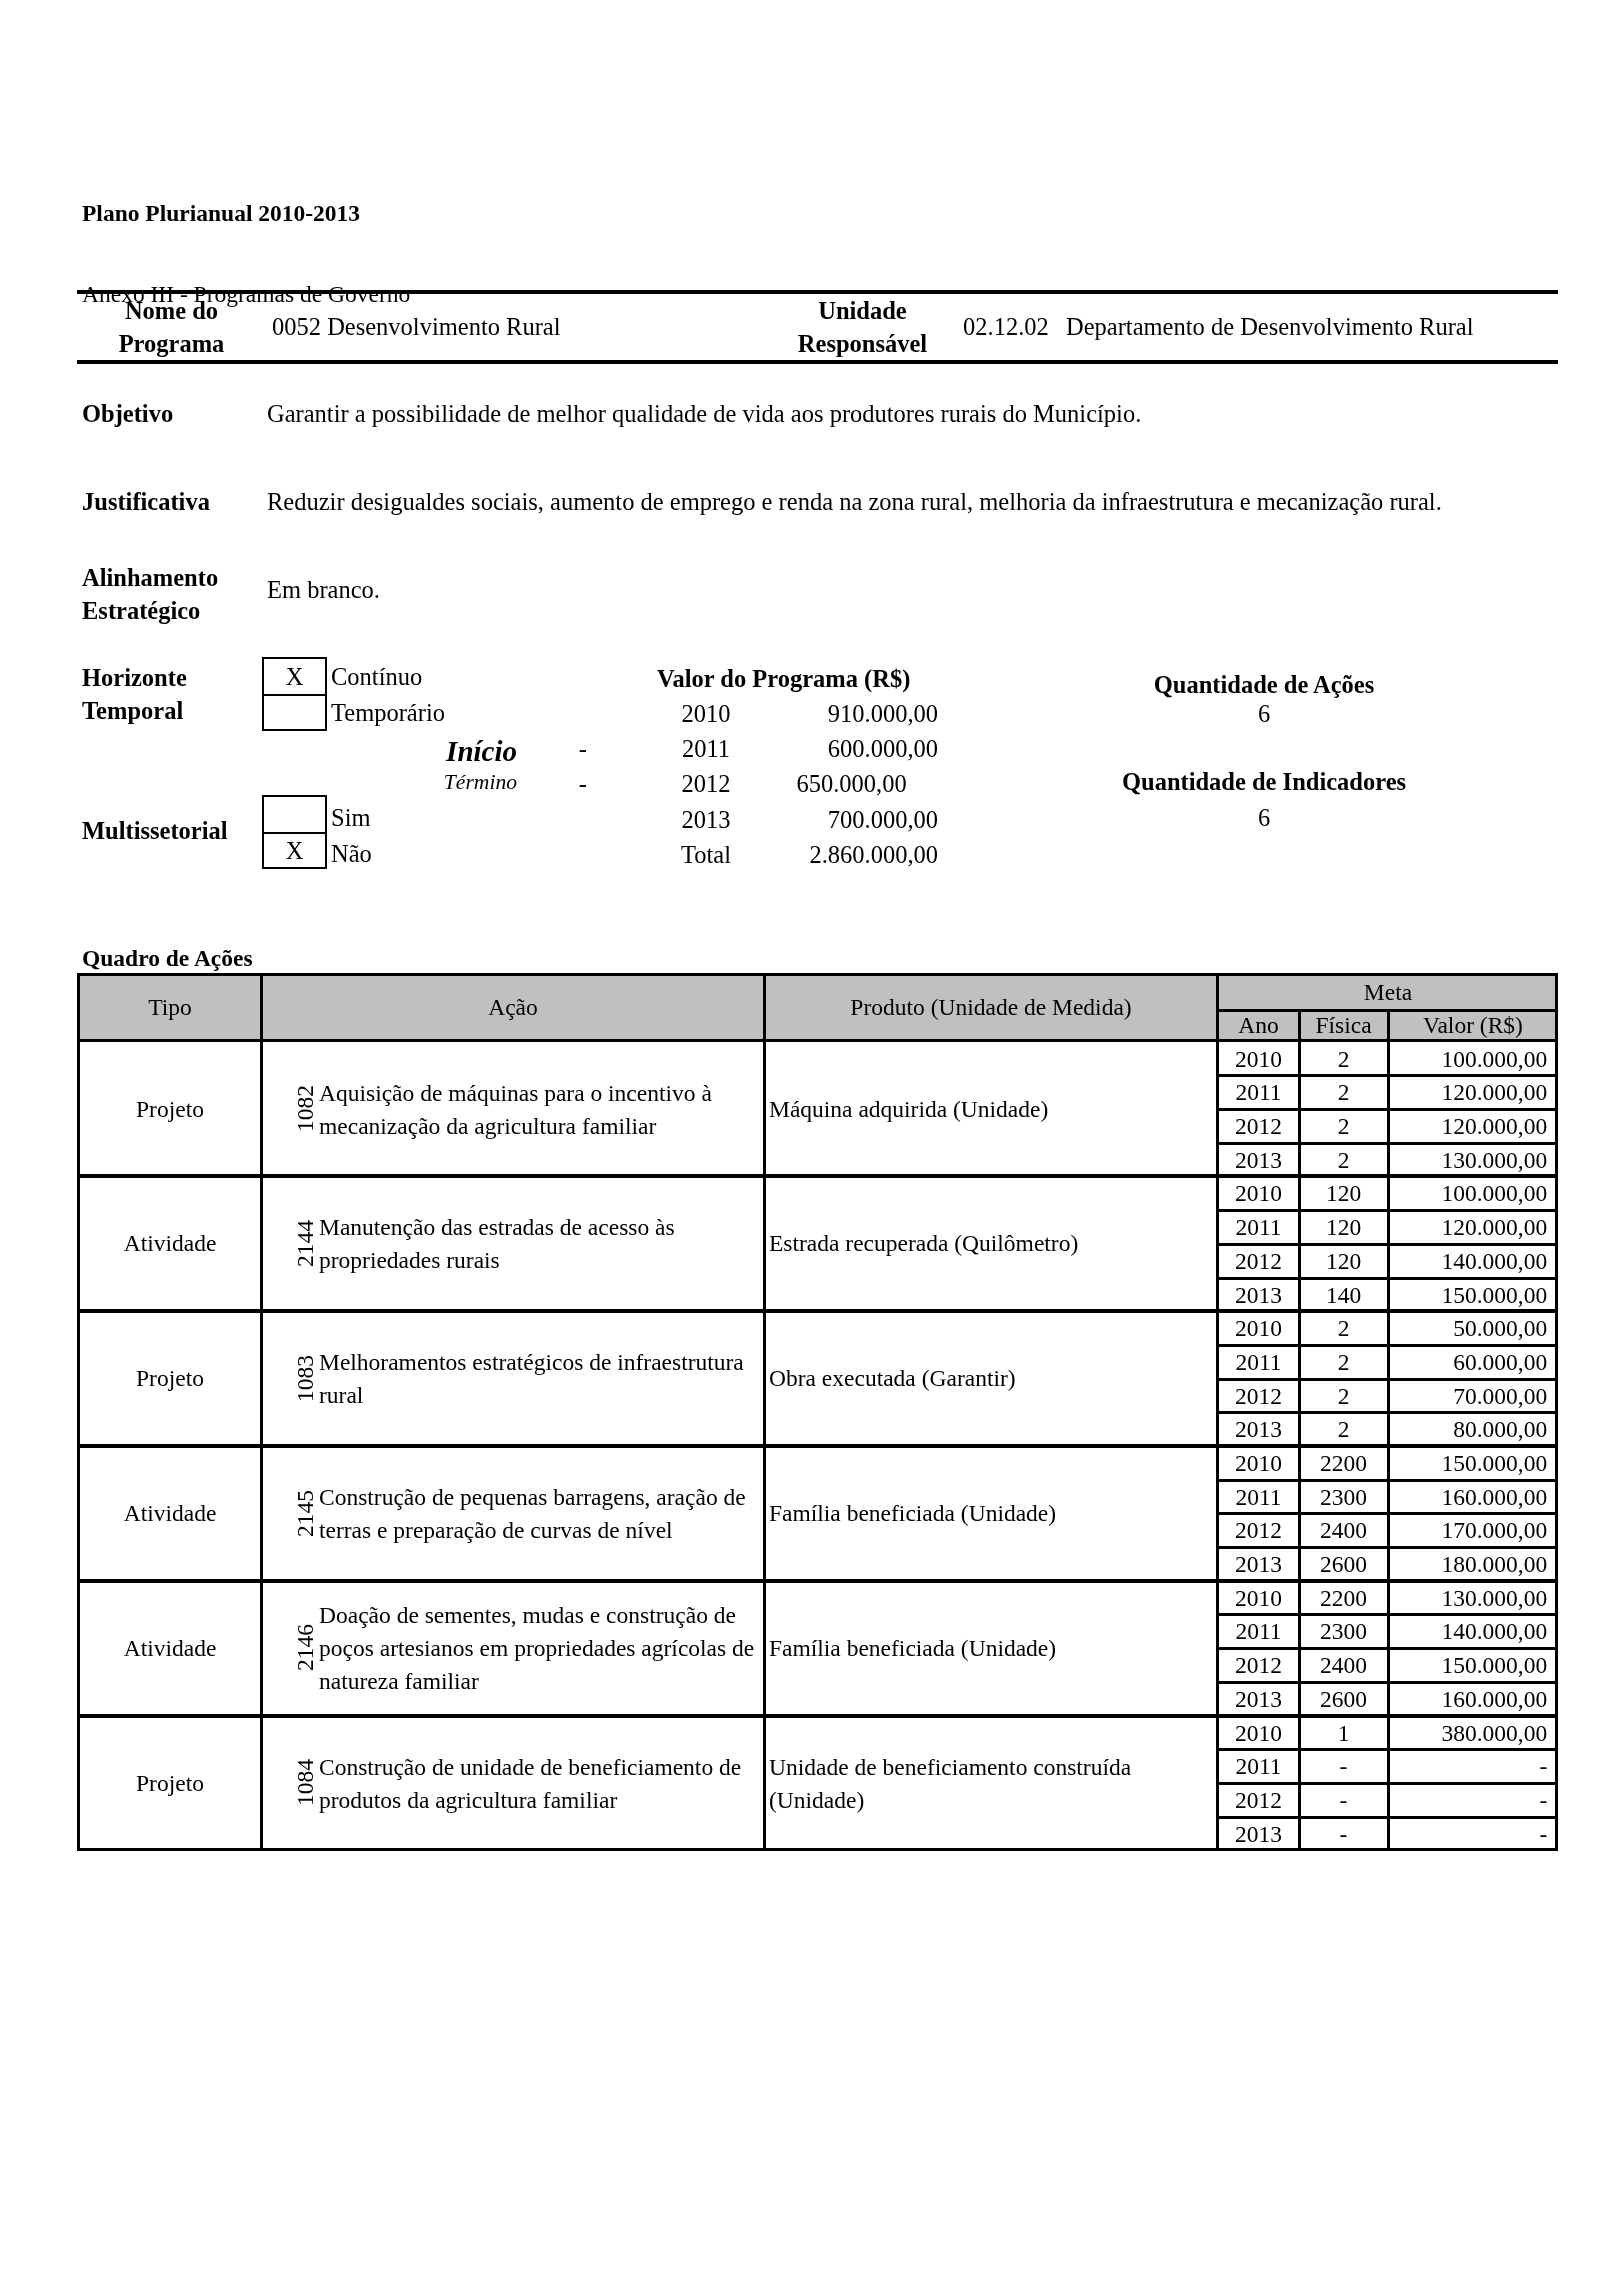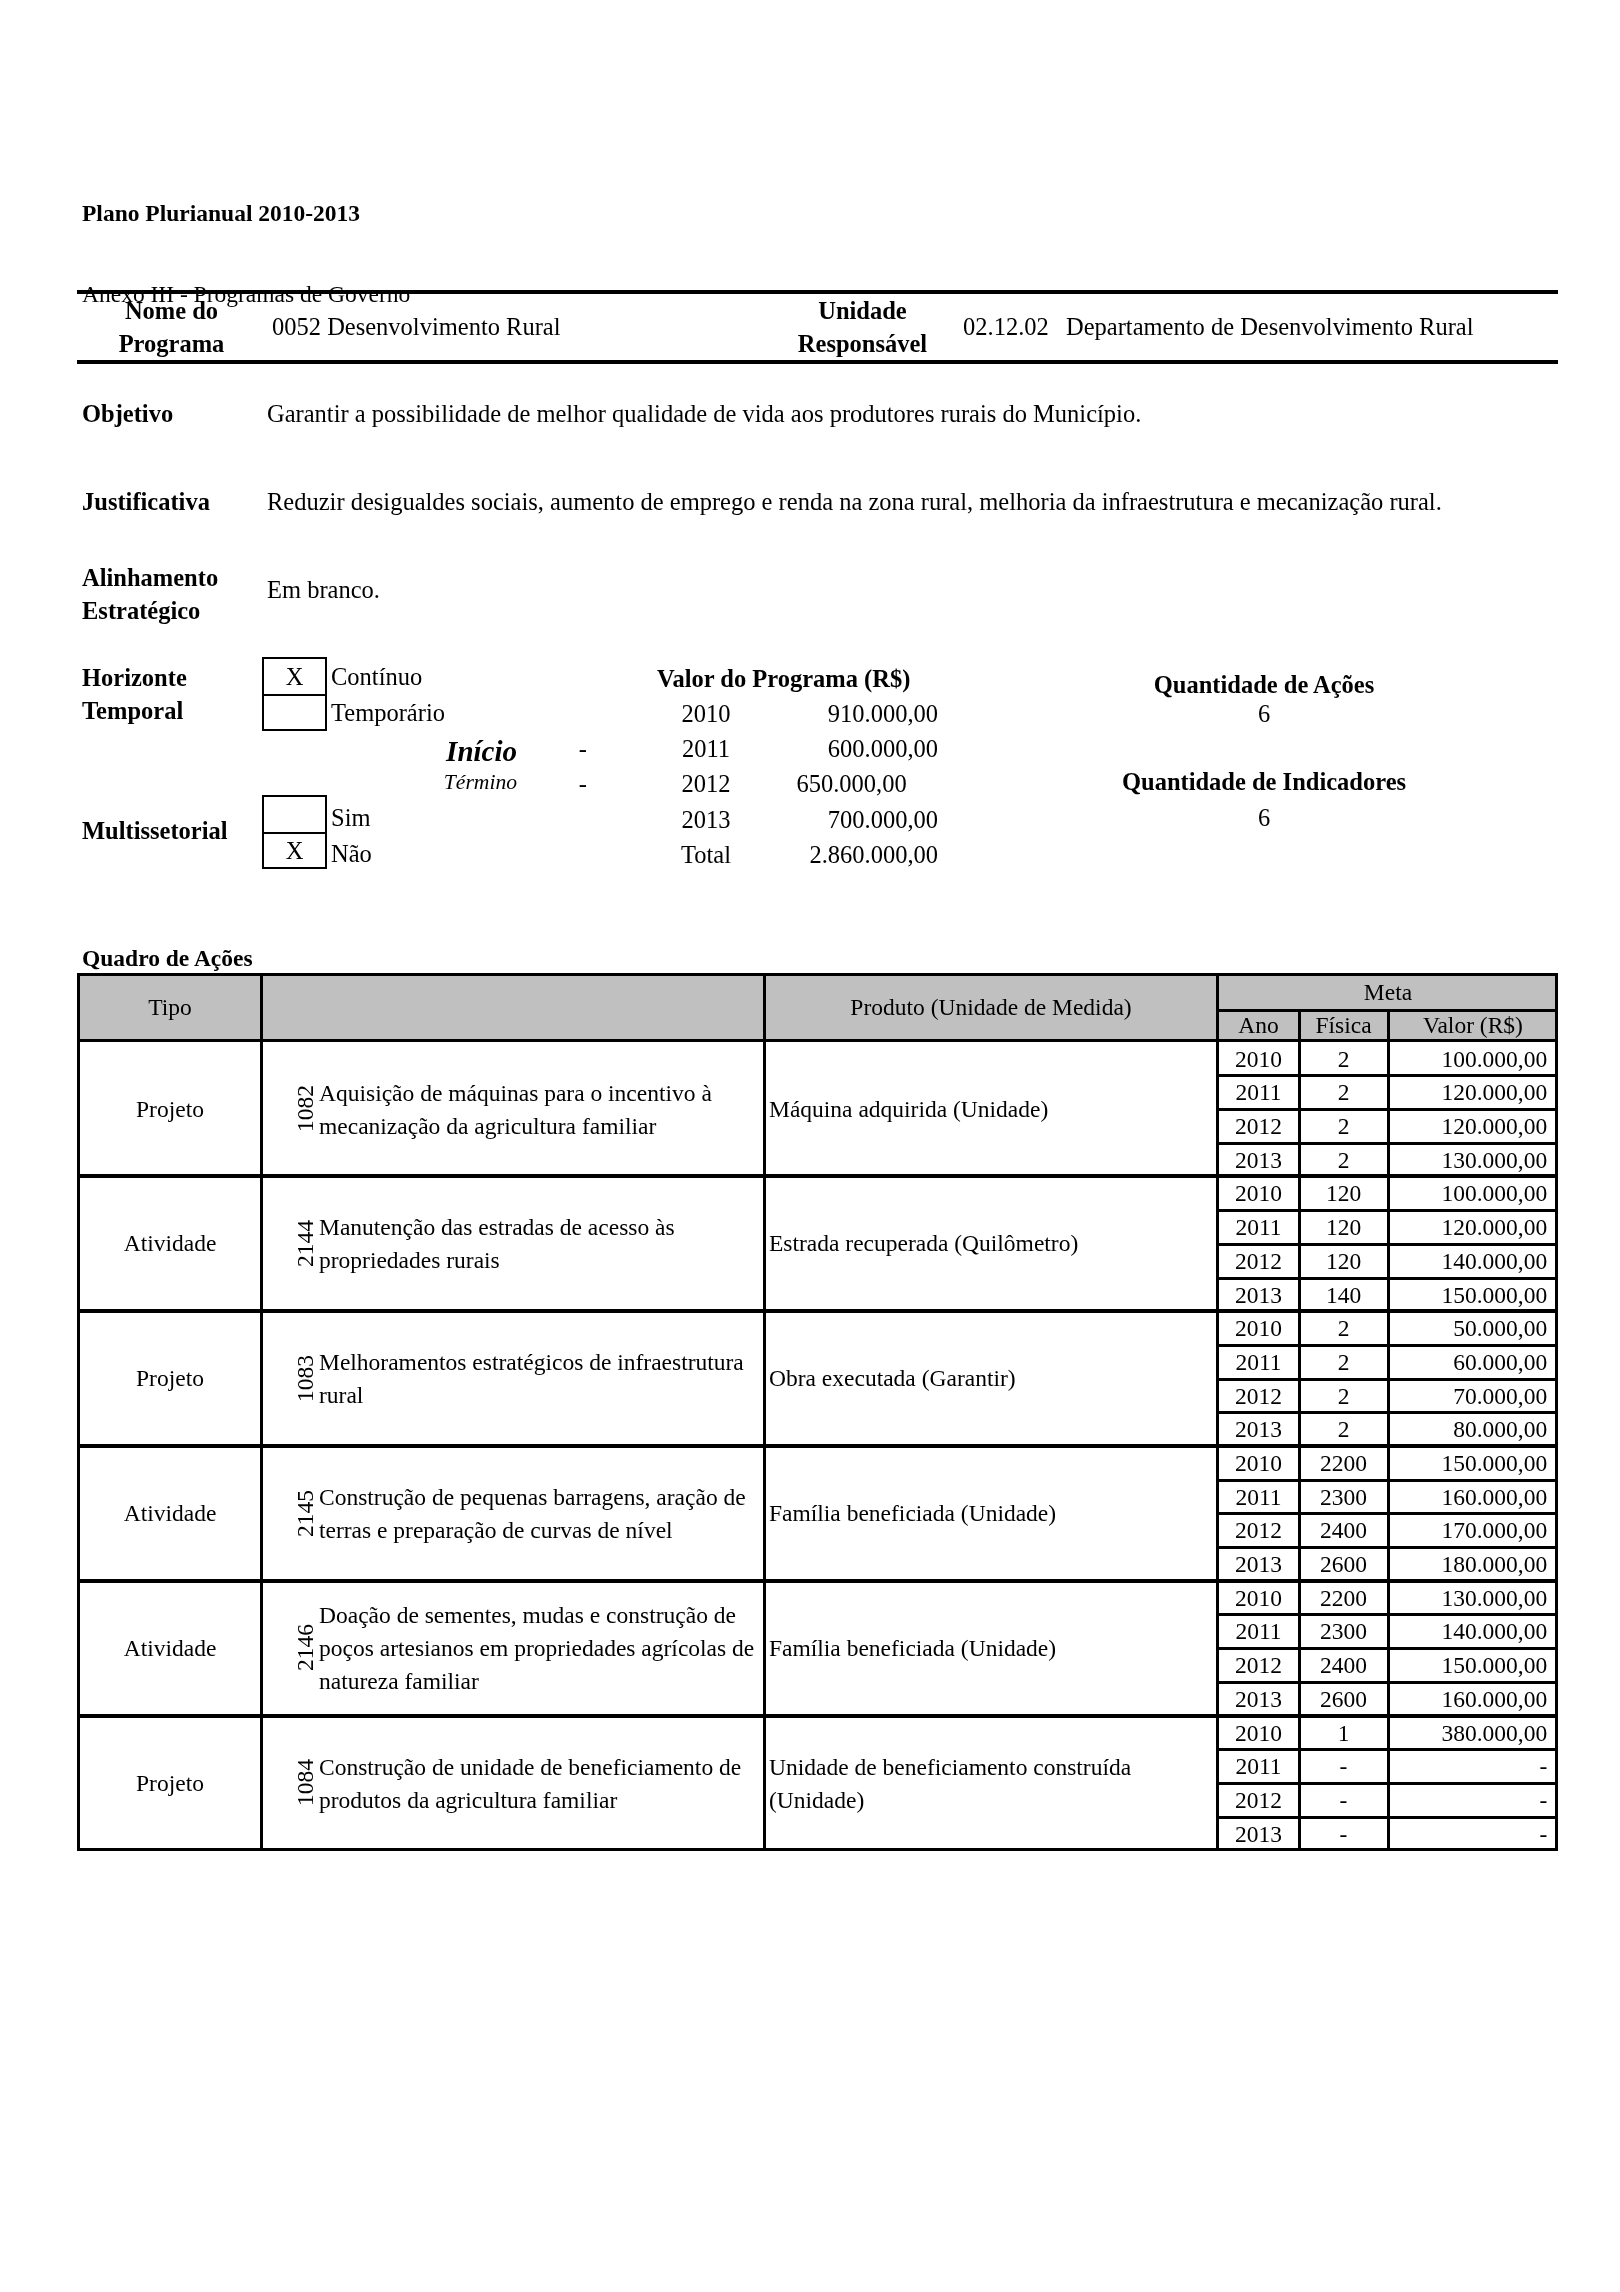--- a/index.html
+++ b/index.html
@@ -113,20 +113,21 @@
   <div class="hdr"></div>
 
   <div class="vline" style="left:180px; top:0; height:100%;"></div>
   <div class="vline" style="left:683px; top:0; height:100%;"></div>
   <div class="vline" style="left:1136px; top:0; height:100%;"></div>
   <div class="vline" style="left:1218px; top:33px; height:calc(100% - 33px);"></div>
   <div class="vline" style="left:1307px; top:33px; height:calc(100% - 33px);"></div>
   <div class="hline" style="left:1136px; top:33px; width:341px;"></div>
 
   <div class="cell c" style="left:0; top:0; width:180px; height:63px;">Tipo</div>
+  <div class="cell c" style="left:183px; top:0; width:500px; height:63px;">Ação</div>
   <div class="cell c" style="left:686px; top:0; width:450px; height:63px;">Produto (Unidade de Medida)</div>
   <div class="cell c" style="left:1139px; top:0; width:338px; height:33px;">Meta</div>
   <div class="cell c" style="left:1139px; top:35px; width:79px; height:29px;">Ano</div>
   <div class="cell c" style="left:1221px; top:35px; width:85px; height:29px;">Física</div>
   <div class="cell c" style="left:1309px; top:35px; width:168px; height:29px;">Valor (R$)</div>
 
   <div id="rows">
       <div class="cell c" style="left:0; top:66px; width:180px; height:135px;">Projeto</div>
       <div class="code" style="left:186px; top:116px; height:33px; line-height:33px;">1082</div>
       <div class="act" style="left:239px; width:439px; top:66px; height:135px; display:flex; align-items:center;">

